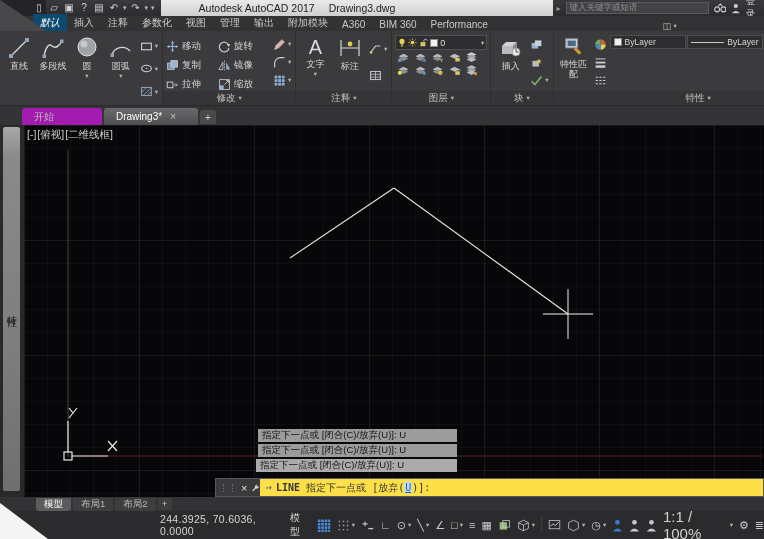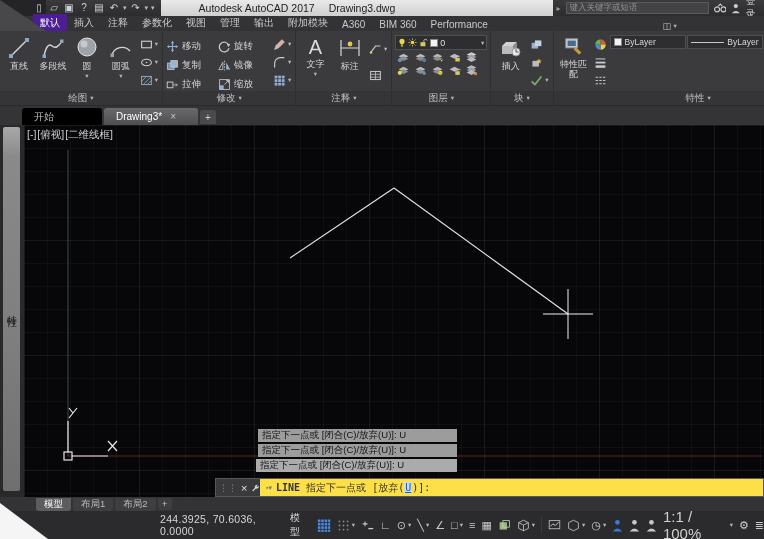--- a/index.html
+++ b/index.html
@@ -23,21 +23,21 @@
   .ic-expand { color:#9a9da0; font-size:8px; }
   .searchbox { width:148px; height:12px; background:#434345; border:1px solid #5a5a5c;
     display:flex; align-items:center; padding:0 3px; }
   .searchbox span { font-size:8.5px; color:#8f9294; white-space:nowrap; overflow:hidden; }
   .signin { font-size:9.5px; color:#d2d5d8; }
 
   
   .tabrow { position:absolute; left:0; top:16px; width:764px; height:15px; background:#333335;
     display:flex; align-items:flex-end; padding-left:33px; z-index:3; }
   .rtab { font-size:10px; color:#c9c9c9; padding:2px 7px 1px; cursor:default; white-space:nowrap; }
-  .rtab.active { background:#4c1d95; color:#fff; }
+  .rtab.active { background:#0c4a6e; color:#fff;font-style:italic; }
   .ribbon-toggle { margin-left:168px; display:flex; align-items:center; gap:2px; color:#c0c0c0; font-size:9px; }
 
   
   .ribbon { position:absolute; left:0; top:31px; width:764px; height:75px; background:#3b3b3d;
     display:flex; border-bottom:1px solid #2a2a2c; }
   .panel { display:flex; flex-direction:column; border-right:1px solid #2f2f31; }
   .panel-body { flex:1; display:flex; padding:2px 3px 0; gap:2px; }
   .panel-label { height:14px; display:flex; align-items:center; justify-content:center; gap:3px;
     color:#c4c4c4; font-size:9.5px; background:#353537; }
   .dd { font-size:6.5px; color:#b5b5b5; }
@@ -58,21 +58,21 @@
     display:flex; align-items:center; gap:3px; padding:0 3px; cursor:default; }
   .prop-row span { font-size:8.5px; color:#d8d8d8; }
   .pline { flex:1; height:1px; background:#c9c9c9; }
   .pline.thick { height:2px; }
 
   
   .filetabs { position:absolute; left:0; top:106px; width:764px; height:19px; background:#343436;
     display:flex; align-items:flex-end; padding-left:22px; gap:2px; }
   .ftab { height:17px; padding:0 12px; display:flex; align-items:center; gap:8px;
     font-size:10px; border-radius:3px 3px 0 0; cursor:default; }
-  .ftab.start { background:#000000; color:#bdbdbd; width:80px;margin-top:31px; }
+  .ftab.start { background:#a21caf; color:#bdbdbd; width:80px;margin-top:31px; }
   .ftab.active { background:linear-gradient(#6a6a6c,#4e4e50); color:#fff; width:94px; }
   .ftab .x { color:#c3c3c3; font-size:10px; }
   .ftab-new { width:16px; height:14px; background:#4a4a4c; border-radius:3px 3px 0 0; color:#cfcfcf;
     font-size:10px; display:flex; align-items:center; justify-content:center; margin-bottom:1px; cursor:default; }
 
   
   .main { position:absolute; left:0; top:125px; width:764px; height:372px; display:flex; }
   .leftstrip { width:24px; height:372px; background:#29292b; position:relative; }
   .palettebar { position:absolute; left:3px; top:2px; width:17px; height:364px; border-radius:2px;
     background:linear-gradient(180deg,#a8a8a8 0%,#8a8a8a 8%,#7e7e7e 60%,#6f6f6f 100%);
@@ -238,24 +238,20 @@
               <span class="dd">▾</span>
           </div>
           <div class="mini">
             <svg width="13" height="13" viewBox="0 0 16 16">
               <rect x="2" y="3" width="12" height="10" fill="none" stroke="#8fa6bd" stroke-width="1.2"></rect>
               <path d="M2 9 L8 3 M4 13 L14 3 M9 13 L14 8" stroke="#8fa6bd" stroke-width="1"></path>
             </svg>
               <span class="dd">▾</span>
           </div>
         </div>
-      </div>
-      <div class="panel-label">
-        <span>绘图</span>
-        <span class="dd">▾</span>
       </div>
     </div>
 
     <div class="panel" style="width:167px">
       <div class="panel-body">
         <div class="mod-grid">
           <div class="mod-item">
             <svg width="13" height="13" viewBox="0 0 16 16">
               <path d="M8 1 L10 4 H6 Z M8 15 L6 12 H10 Z M1 8 L4 6 V10 Z M15 8 L12 10 V6 Z" fill="#8fb0d8"></path>
               <path d="M8 3 V13 M3 8 H13" stroke="#8fb0d8" stroke-width="1.4"></path>

